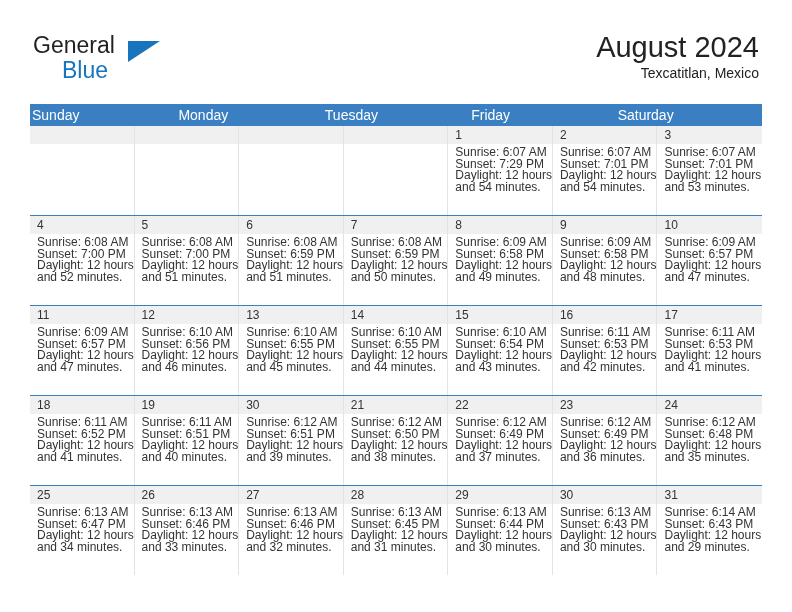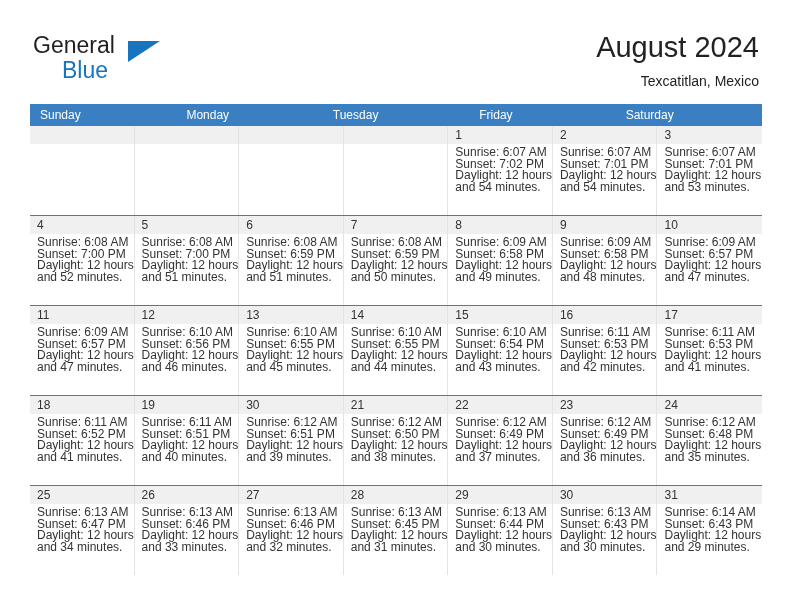--- a/index.html
+++ b/index.html
@@ -72,21 +72,21 @@
     top: 30px;
     text-align: right;
   }
   .cal-title {
     font-size: 29px;
     color: #222222;
     line-height: 34px;
     white-space: nowrap;
   }
   .cal-subtitle {
-    margin-top: 8px;
+    margin-top: 0;
     font-size: 14px;
     color: #222222;
     line-height: 18px;
     white-space: nowrap;
   }
 
   
   .calendar {
     position: absolute;
     left: 30px;
@@ -95,23 +95,23 @@
   }
   .weekhead {
     display: flex;
     width: 732px;
     height: 22px;
     background: #3a7fc1;
   }
   .weekhead .dow {
     flex: 1 1 0;
     color: #ffffff;
-    font-size: 12px;
+    font-size: 14px;
     line-height: 22px;
-    padding-left: 10px;
+    padding-left: 2px;
     box-sizing: border-box;
     white-space: nowrap;
   }
 
   .week {
     display: flex;
     width: 732px;
     border-top: 1px solid #3a7fc1;
   }
   .week:first-of-type {
@@ -190,21 +190,21 @@
           <div class="daycell empty">
             <div class="daynum"></div>
           </div>
           <div class="daycell empty">
             <div class="daynum"></div>
           </div>
           <div class="daycell">
             <div class="daynum">1</div>
             <div class="info">
               <div>Sunrise: 6:07 AM</div>
-              <div>Sunset: 7:02 PM</div>
+              <div>Sunset: 7:29 PM</div>
               <div>Daylight: 12 hours</div>
               <div>and 54 minutes.</div>
             </div>
           </div>
           <div class="daycell">
             <div class="daynum">2</div>
             <div class="info">
               <div>Sunrise: 6:07 AM</div>
               <div>Sunset: 7:01 PM</div>
               <div>Daylight: 12 hours</div>

